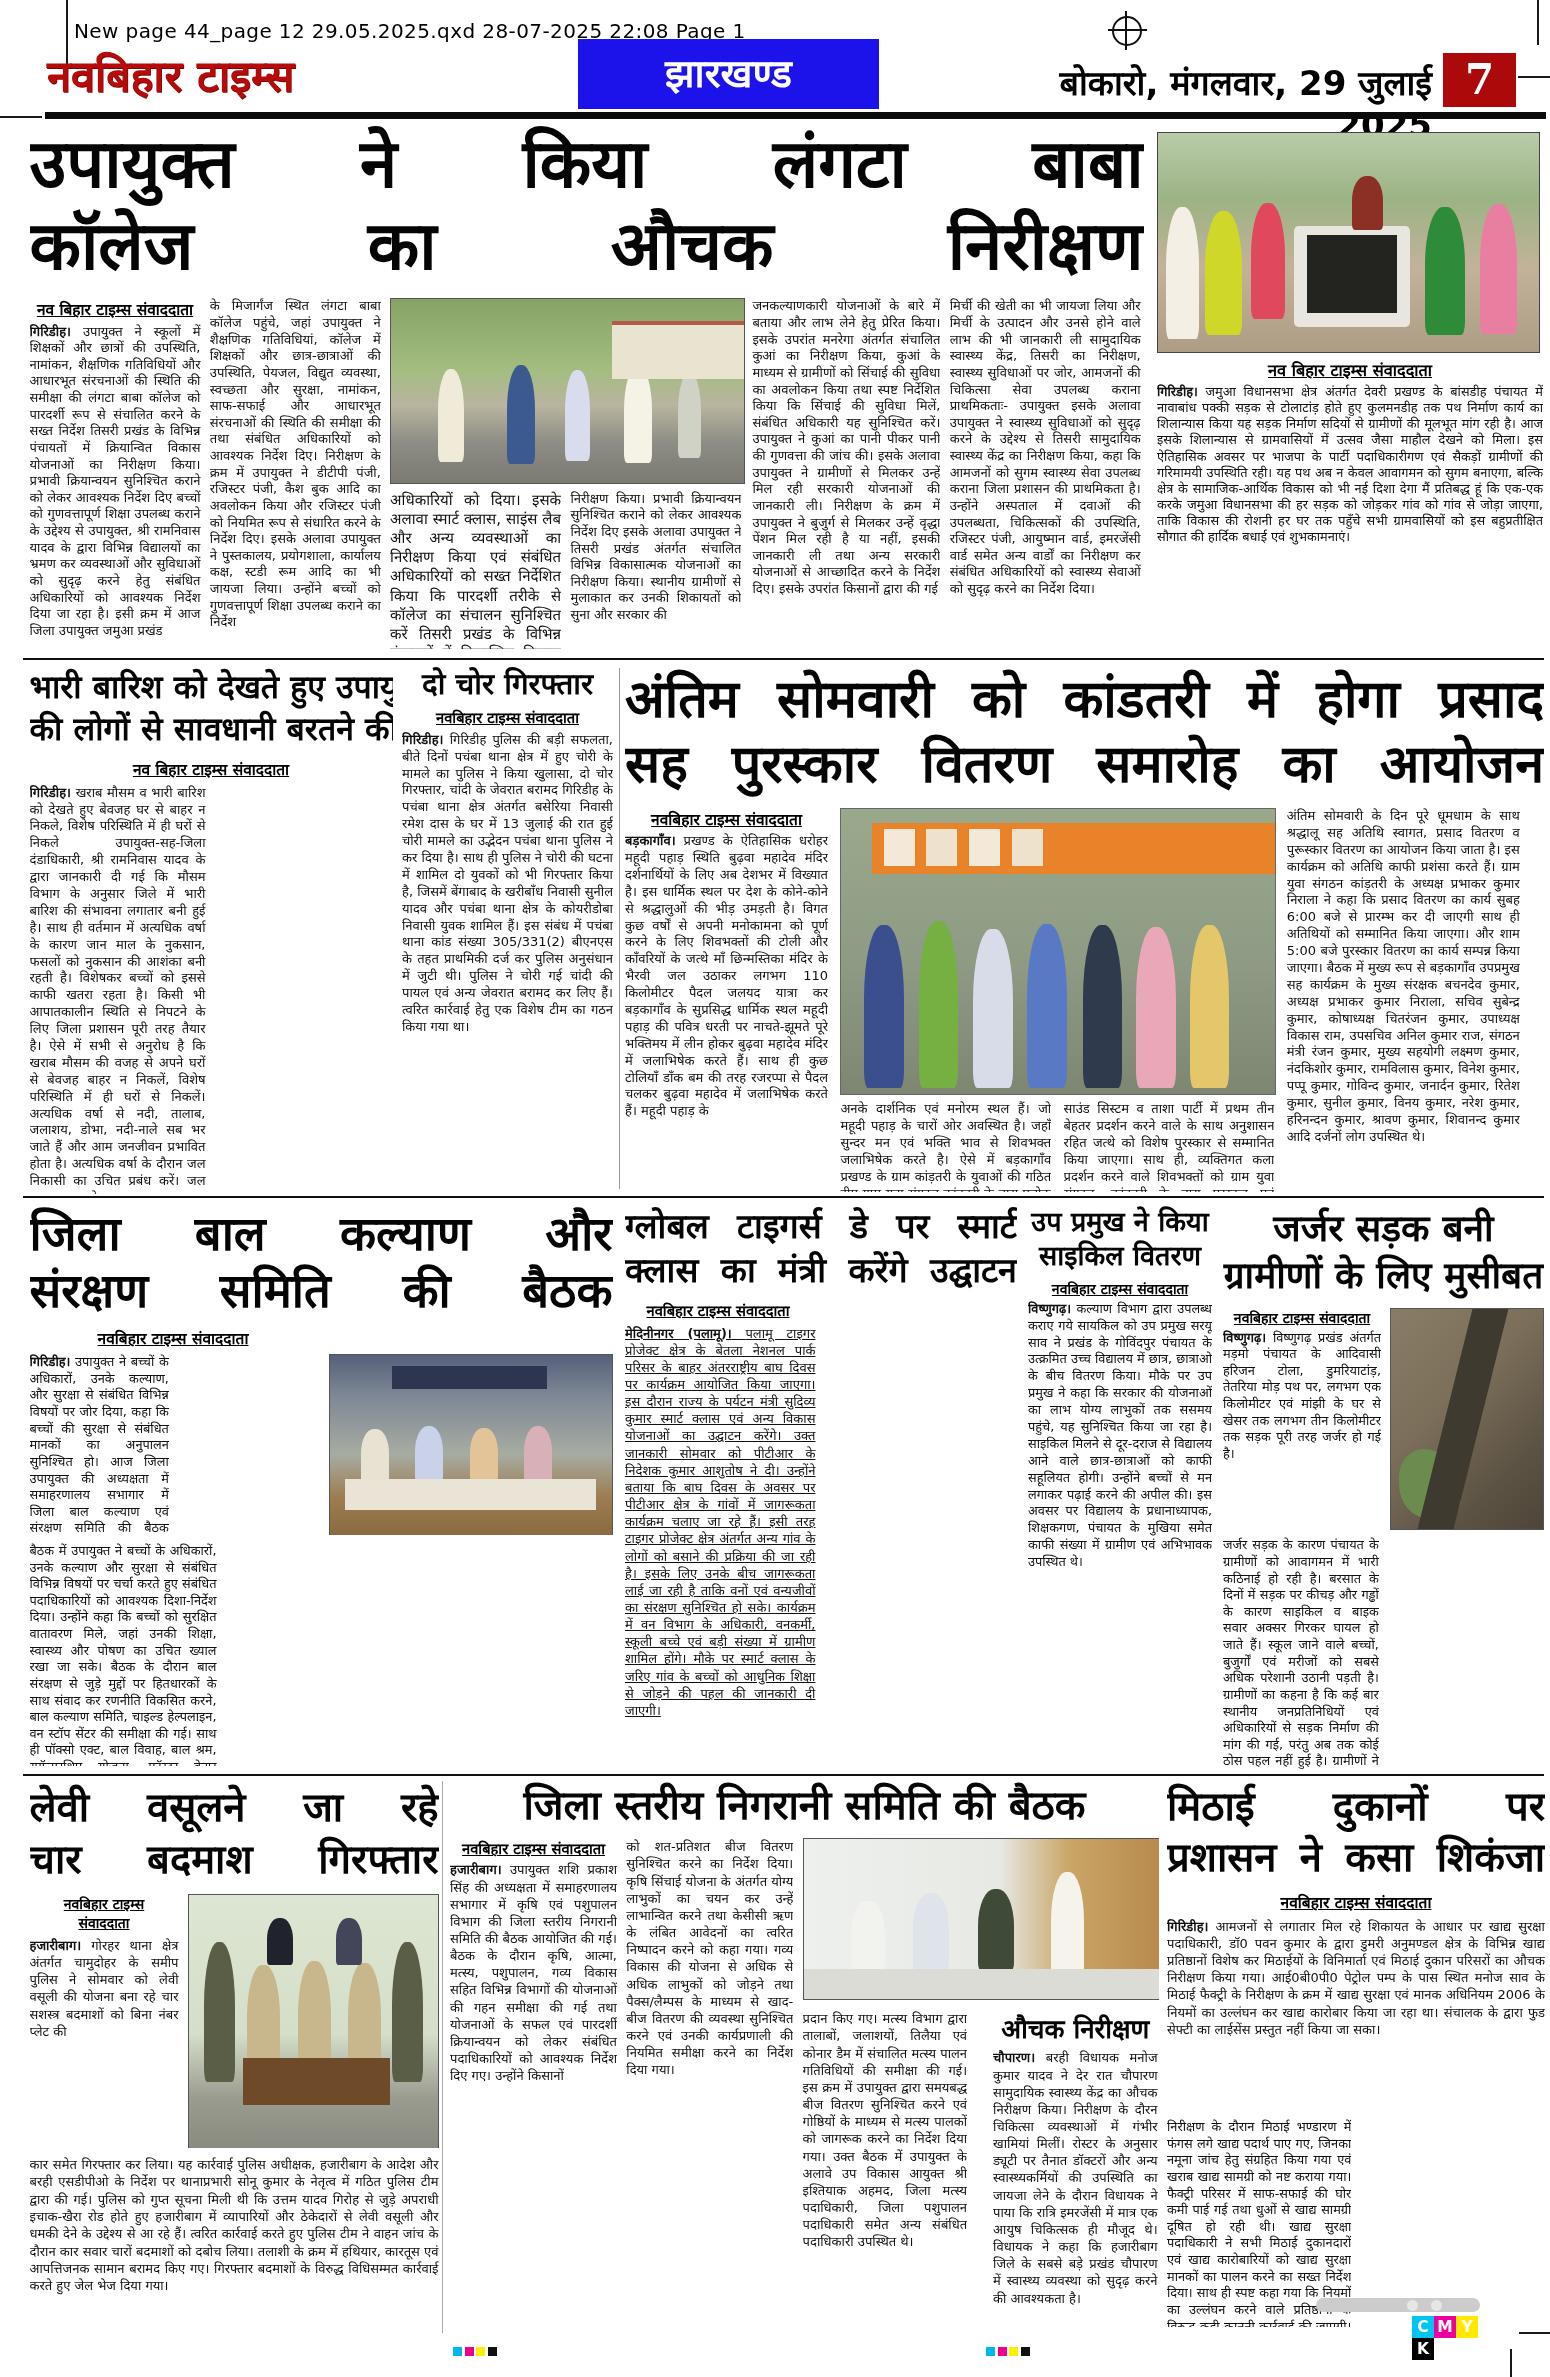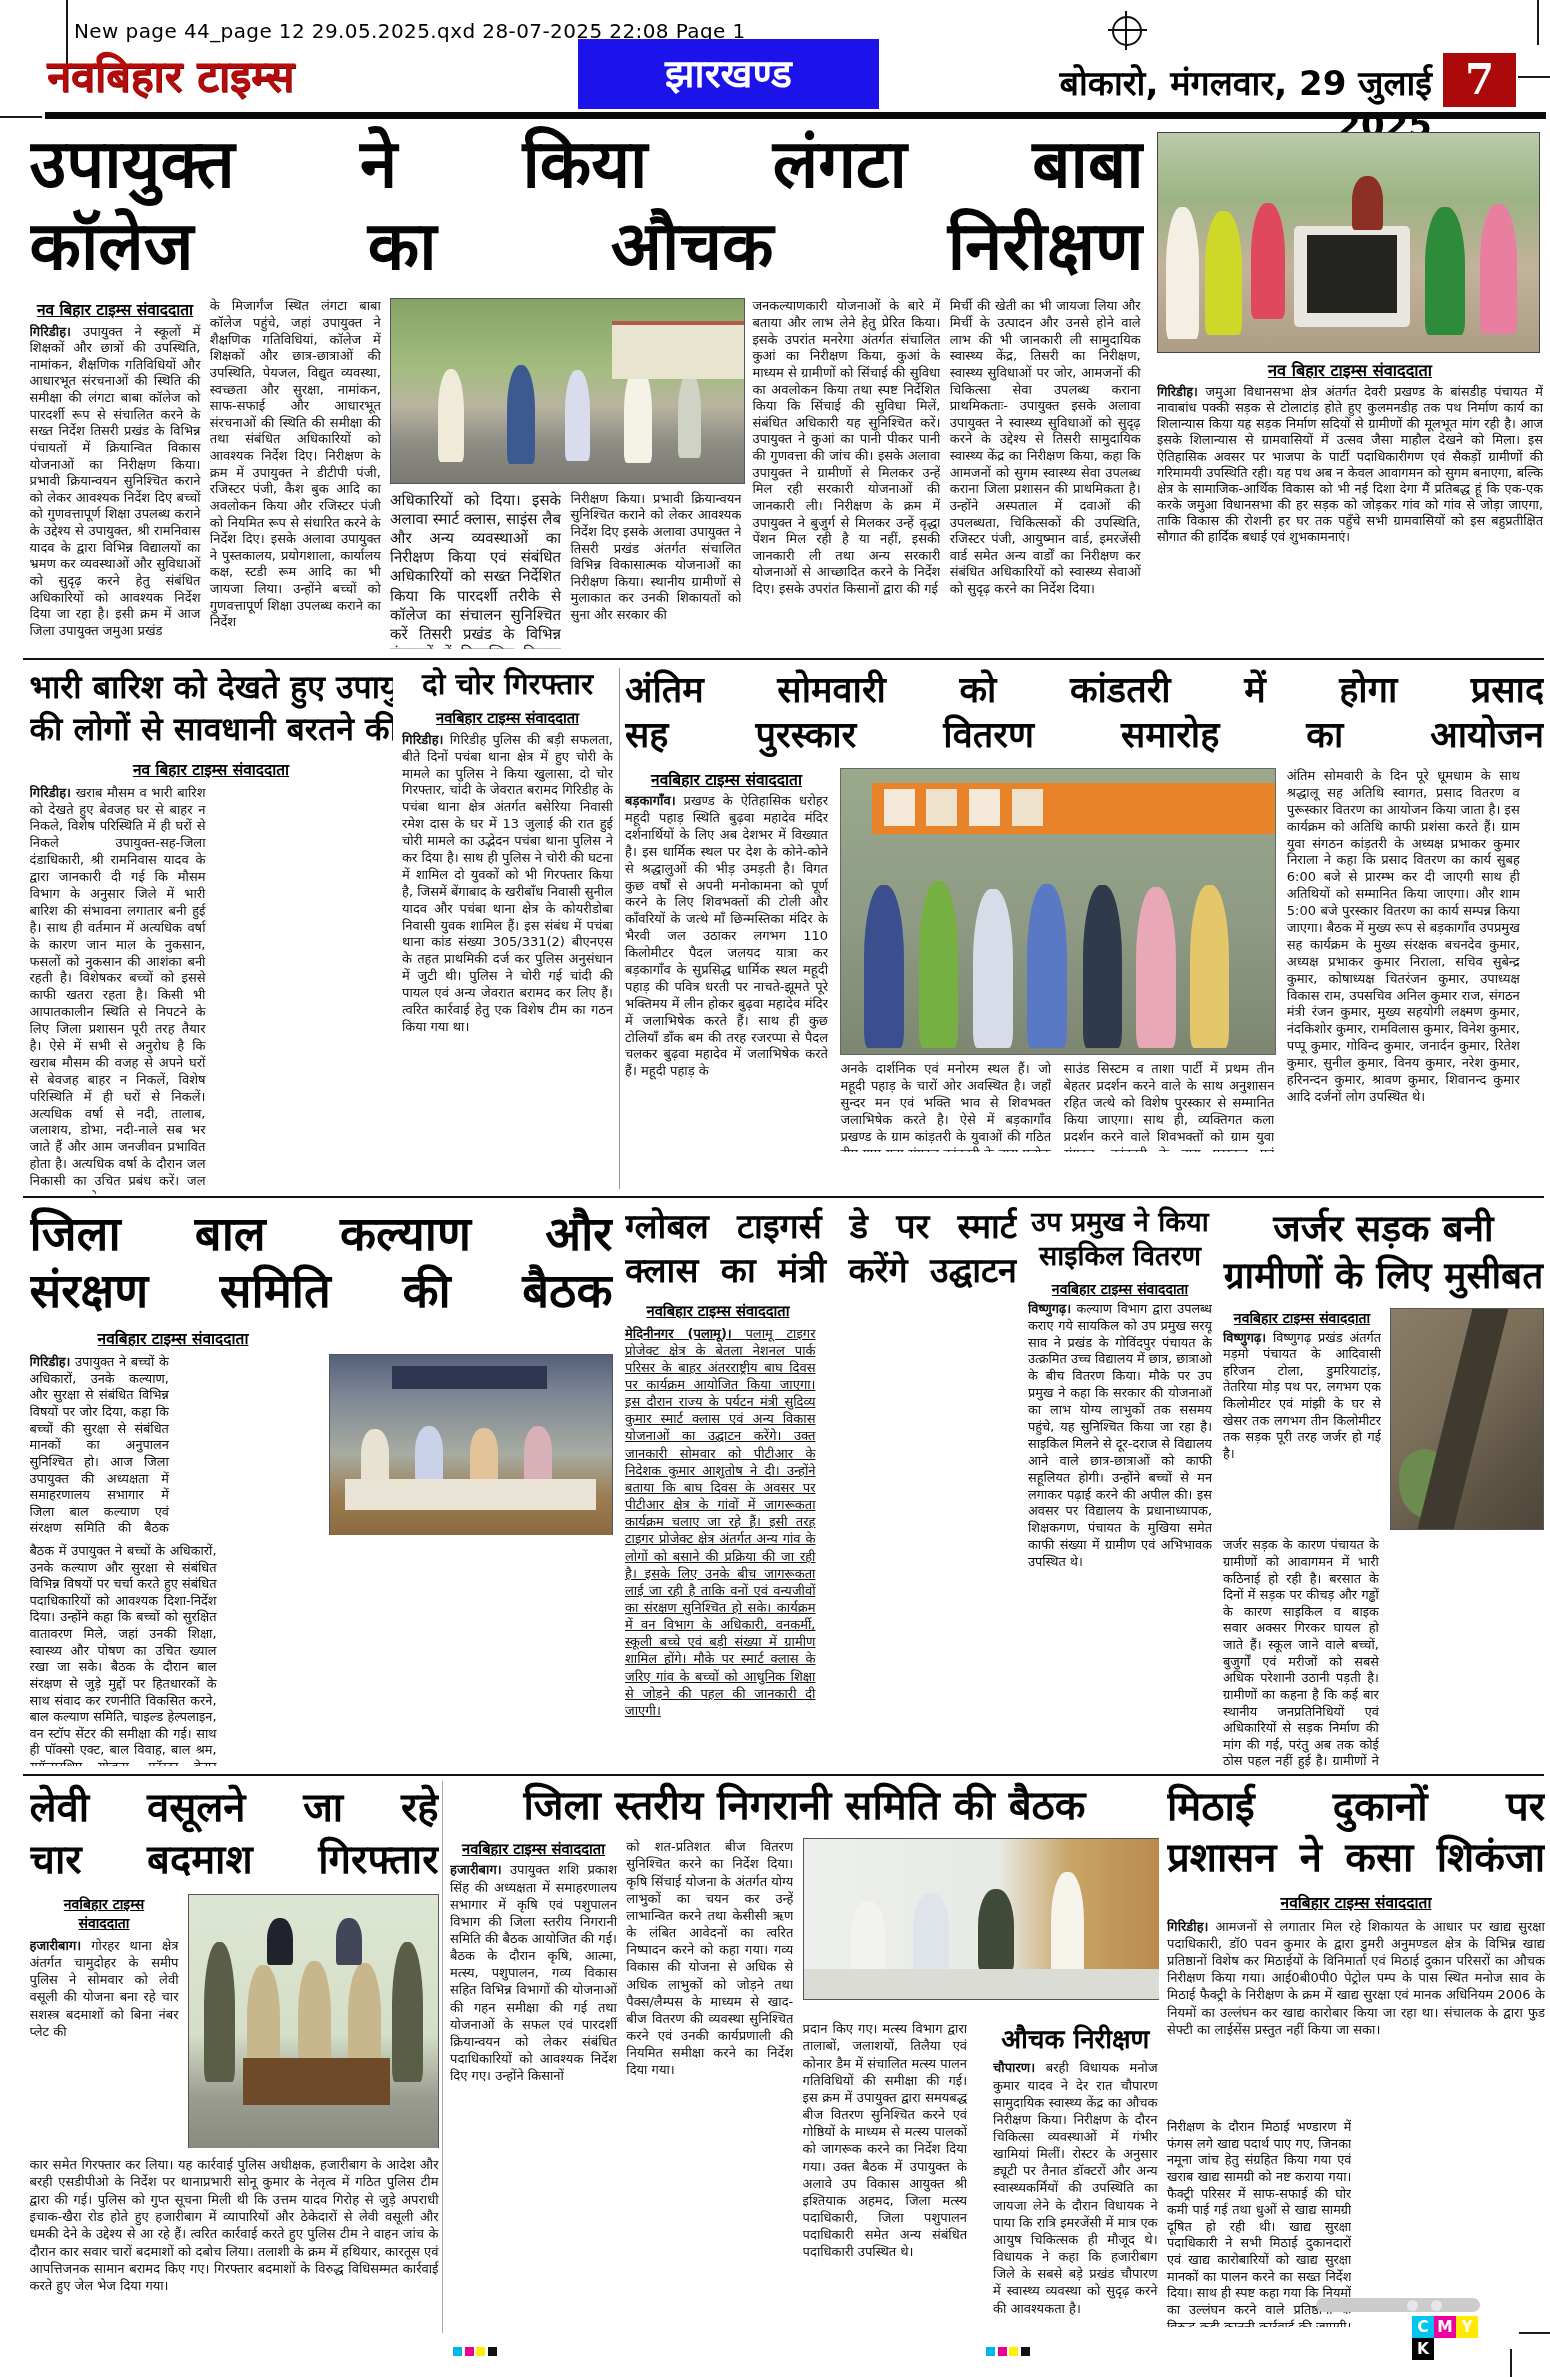--- a/index.html
+++ b/index.html
@@ -126,21 +126,21 @@
     <div class="hl center" style="font-size:29.5px;line-height:1.2;">
       <span class="ln">दो चोर गिरफ्तार</span>
     </div>
     <div class="byline" style="font-size:14.7px;margin:4.7px 0;">नवबिहार टाइम्स संवाददाता</div>
     <p class="bt" style="font-size:13px;line-height:1.3;margin:0;height:450px;"><span class="dl">गिरिडीह।</span> <span>गिरिडीह पुलिस की बड़ी सफलता, बीते दिनों पचंबा थाना क्षेत्र में हुए चोरी के मामले का पुलिस ने किया खुलासा, दो चोर गिरफ्तार, चांदी के जेवरात बरामद गिरिडीह के पचंबा थाना क्षेत्र अंतर्गत बसेरिया निवासी रमेश दास के घर में 13 जुलाई की रात हुई चोरी मामले का उद्भेदन पचंबा थाना पुलिस ने कर दिया है। साथ ही पुलिस ने चोरी की घटना में शामिल दो युवकों को भी गिरफ्तार किया है, जिसमें बेंगाबाद के खरीबाँध निवासी सुनील यादव और पचंबा थाना क्षेत्र के कोयरीडोबा निवासी युवक शामिल हैं। इस संबंध में पचंबा थाना कांड संख्या 305/331(2) बीएनएस के तहत प्राथमिकी दर्ज कर पुलिस अनुसंधान में जुटी थी। पुलिस ने चोरी गई चांदी की पायल एवं अन्य जेवरात बरामद कर लिए हैं। त्वरित कार्रवाई हेतु एक विशेष टीम का गठन किया गया था।</span></p>
   </div>
 
   <div class="vr" style="left:619px;top:668px;height:521px;background:#999;width:0.8px;"></div>
 
   <div class="abs" style="left:625px;top:667px;width:919px;">
-    <div class="hl" style="font-size:36px;line-height:1.25;">
+    <div class="hl" style="font-size:52px;line-height:1.25;">
       <span class="ln">अंतिम सोमवारी को कांडतरी में होगा प्रसाद</span>
       <span class="ln">सह पुरस्कार वितरण समारोह का आयोजन</span>
     </div>
     <div style="display:flex;gap:12.4px;margin-top:11px;height:388px;overflow:hidden;">
       <div style="width:203px;flex:none;">
         <div class="byline" style="font-size:15.5px;margin-bottom:3.1px;">नवबिहार टाइम्स संवाददाता</div>
         <p class="bt" style="font-size:13px;line-height:1.3;margin:0;height:358px;"><span class="dl">बड़कागाँव।</span> <span>प्रखण्ड के ऐतिहासिक धरोहर महूदी पहाड़ स्थिति बुढ़वा महादेव मंदिर दर्शनार्थियों के लिए अब देशभर में विख्यात है। इस धार्मिक स्थल पर देश के कोने-कोने से श्रद्धालुओं की भीड़ उमड़ती है। विगत कुछ वर्षों से अपनी मनोकामना को पूर्ण करने के लिए शिवभक्तों की टोली और काँवरियों के जत्थे माँ छिन्मस्तिका मंदिर के भैरवी जल उठाकर लगभग 110 किलोमीटर पैदल जलयद यात्रा कर बड़कागाँव के सुप्रसिद्ध धार्मिक स्थल महूदी पहाड़ की पवित्र धरती पर नाचते-झूमते पूरे भक्तिमय में लीन होकर बुढ़वा महादेव मंदिर में जलाभिषेक करते हैं। साथ ही कुछ टोलियाँ डाँक बम की तरह रजरप्पा से पैदल चलकर बुढ़वा महादेव में जलाभिषेक करते हैं। महूदी पहाड़ के</span></p>
       </div>
       <div style="width:434px;flex:none;">
         <div class="photo" style="width:434px;height:285px;border:0.8px solid #666;background:linear-gradient(180deg,#9aa98c 0%,#8e9a84 55%,#7d8671 100%);">
@@ -274,21 +274,21 @@
       <div class="bt" style="width:167px;flex:none;font-size:13px;line-height:1.32;">को शत-प्रतिशत बीज वितरण सुनिश्चित करने का निर्देश दिया। कृषि सिंचाई योजना के अंतर्गत योग्य लाभुकों का चयन कर उन्हें लाभान्वित करने तथा केसीसी ऋण के लंबित आवेदनों का त्वरित निष्पादन करने को कहा गया। गव्य विकास की योजना से अधिक से अधिक लाभुकों को जोड़ने तथा पैक्स/लैम्पस के माध्यम से खाद-बीज वितरण की व्यवस्था सुनिश्चित करने एवं उनकी कार्यप्रणाली की नियमित समीक्षा करने का निर्देश दिया गया।</div>
       <div style="width:355px;flex:none;">
         <div class="photo" style="width:355px;height:160px;border:0.8px solid #555;background:linear-gradient(90deg,#eef0ee 0%,#e7e9e4 55%,#c9a566 75%,#b98a4e 100%);">
           <div class="abs" style="left:11px;top:7.8px;width:85px;height:17px;color:#c8a012;font-weight:700;font-size:12.4px;"></div>
           <div class="fig" style="left:47px;top:62px;width:34px;height:70px;background:#f2f2ee;"></div>
           <div class="fig" style="left:109px;top:54px;width:36px;height:78px;background:#dfe3ea;"></div>
           <div class="fig" style="left:174px;top:50px;width:36px;height:82px;background:#3f4a38;"></div>
           <div class="fig" style="left:247px;top:33px;width:33px;height:109px;background:#f5f3ea;"></div>
           <div class="abs" style="left:0;top:130px;width:355px;height:29.5px;background:#dcdcd6;"></div>
         </div>
-        <div style="display:flex;gap:26px;margin-top:20px;height:313px;overflow:hidden;">
+        <div style="display:flex;gap:26px;margin-top:10px;height:313px;overflow:hidden;">
           <div class="bt" style="width:172px;font-size:13px;line-height:1.32;">प्रदान किए गए। मत्स्य विभाग द्वारा तालाबों, जलाशयों, तिलैया एवं कोनार डैम में संचालित मत्स्य पालन गतिविधियों की समीक्षा की गई। इस क्रम में उपायुक्त द्वारा समयबद्ध बीज वितरण सुनिश्चित करने एवं गोष्ठियों के माध्यम से मत्स्य पालकों को जागरूक करने का निर्देश दिया गया। उक्त बैठक में उपायुक्त के अलावे उप विकास आयुक्त श्री इश्तियाक अहमद, जिला मत्स्य पदाधिकारी, जिला पशुपालन पदाधिकारी समेत अन्य संबंधित पदाधिकारी उपस्थित थे।</div>
           <div style="width:172px;">
             <div class="hl center" style="font-size:26px;">
               <span class="ln">औचक निरीक्षण</span>
             </div>
             <p class="bt" style="font-size:13px;line-height:1.32;margin:3.1px 0 0 0;height:276px;"><span class="dl">चौपारण।</span> <span>बरही विधायक मनोज कुमार यादव ने देर रात चौपारण सामुदायिक स्वास्थ्य केंद्र का औचक निरीक्षण किया। निरीक्षण के दौरन चिकित्सा व्यवस्थाओं में गंभीर खामियां मिलीं। रोस्टर के अनुसार ड्यूटी पर तैनात डॉक्टरों और अन्य स्वास्थ्यकर्मियों की उपस्थिति का जायजा लेने के दौरान विधायक ने पाया कि रात्रि इमरजेंसी में मात्र एक आयुष चिकित्सक ही मौजूद थे। विधायक ने कहा कि हजारीबाग जिले के सबसे बड़े प्रखंड चौपारण में स्वास्थ्य व्यवस्था को सुदृढ़ करने की आवश्यकता है।</span></p>
           </div>
         </div>
       </div>
     </div>

